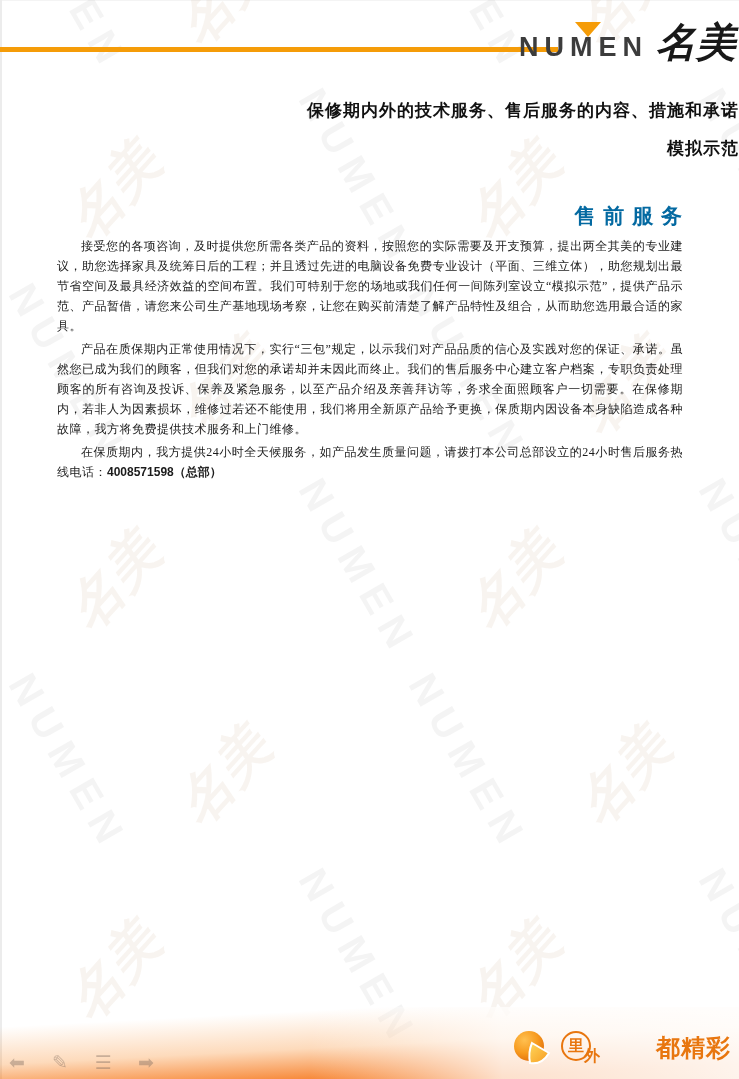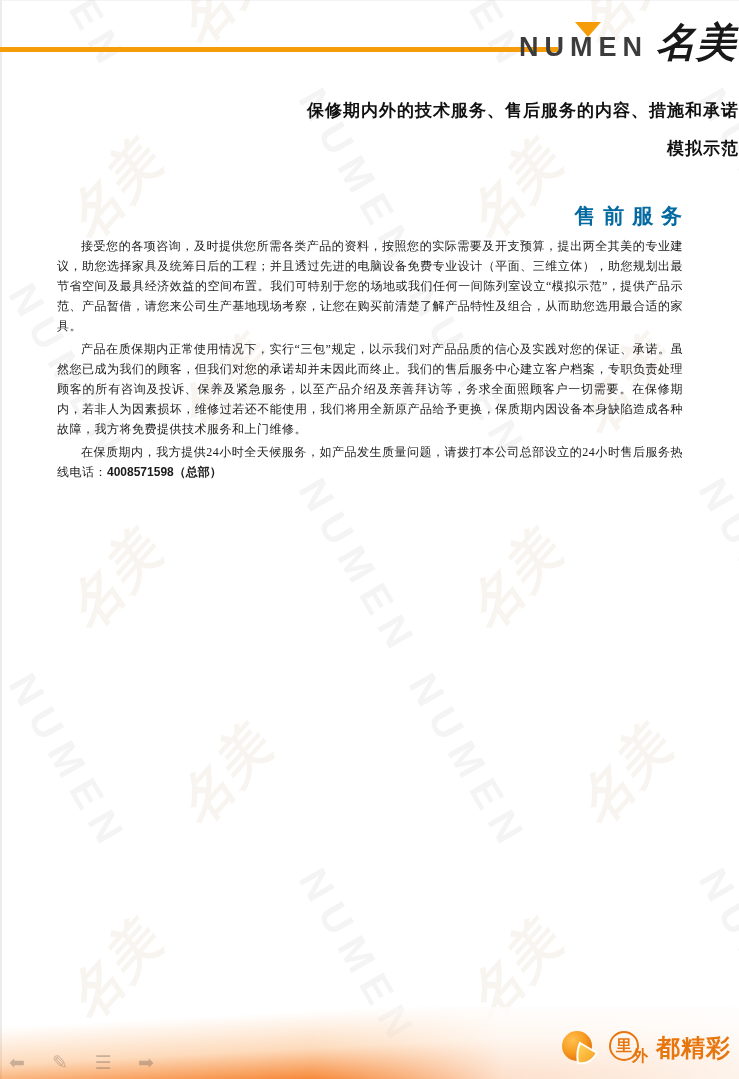--- a/index.html
+++ b/index.html
@@ -155,20 +155,21 @@
     font-weight:bold;
     font-size:16px;
     font-family:"Liberation Serif", serif;
   }
   .slogan{
     color:#E8760F;
     font-weight:bold;
     font-size:24px;
     font-family:"Liberation Serif", serif;
     letter-spacing:1px;
+    margin-left:48px;
   }
 </style>
 </head>
 <body>
 
 <div class="page">
 
   <div class="watermark-layer" id="wm-layer">
       <span class="wm-tile wm-caps" style="left: -30px; top: -40px;">NUMEN</span>
       <span class="wm-tile wm-script" style="left: 170px; top: -40px;">名美</span>

